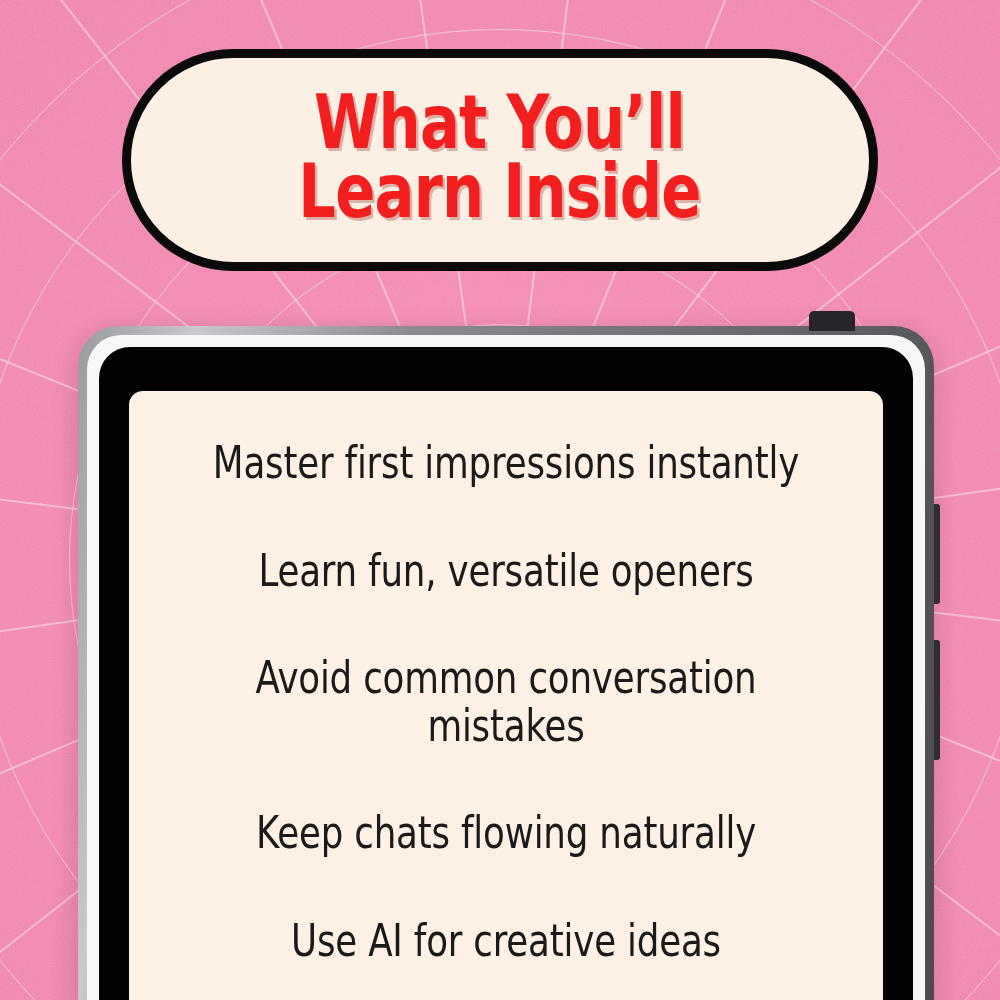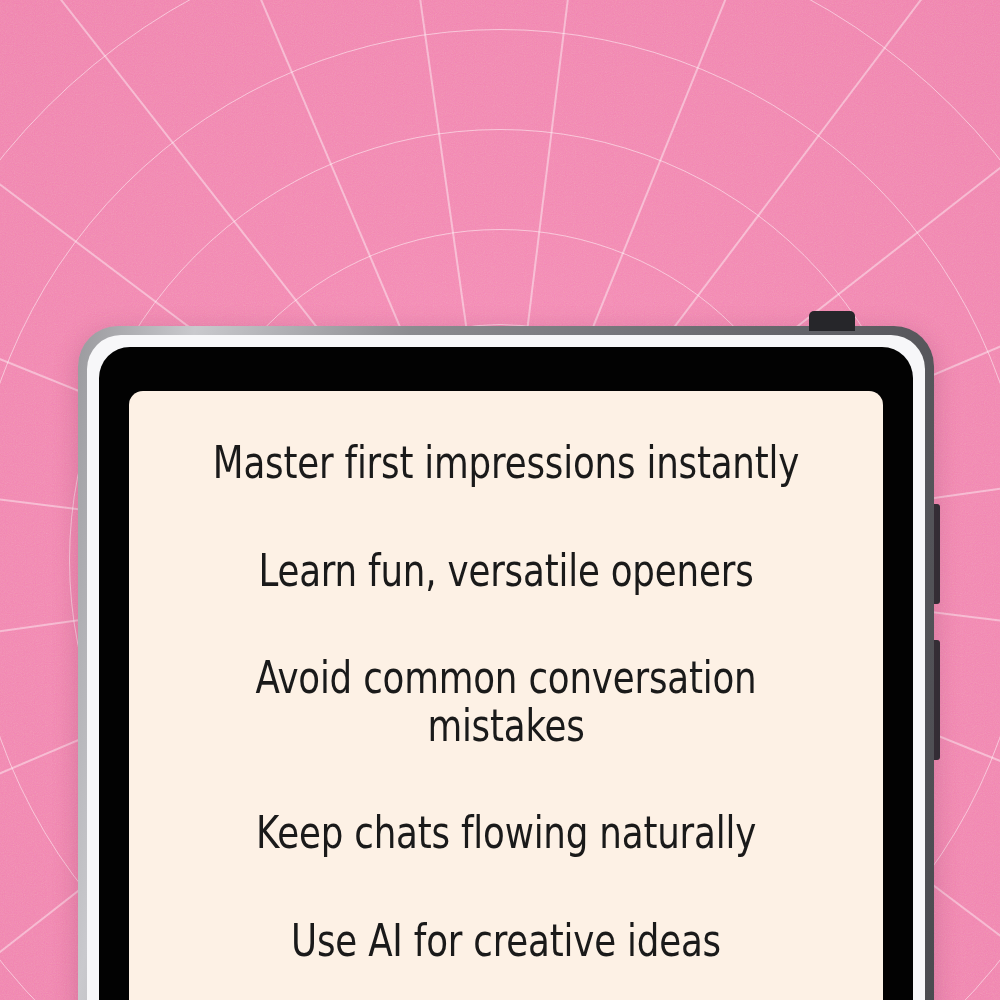--- a/index.html
+++ b/index.html
@@ -243,20 +243,24 @@
       <div class="arc" style="width: 1060px; height: 1060px;"></div>
       <div class="arc" style="width: 1280px; height: 1280px;"></div>
     </div>
   <svg class="bg-noise" width="1000" height="1000">
     <filter id="nz">
         <feTurbulence type="fractalNoise" baseFrequency="0.9" numOctaves="3" stitchTiles="stitch"></feTurbulence>
       </filter>
     <rect width="1000" height="1000" filter="url(#nz)"></rect>
   </svg>
 
+  <div class="headline-pill">
+    <div class="headline-text">What You’ll
+Learn Inside</div>
+  </div>
 
   <div class="tablet">
     <div class="tablet-top-nub"></div>
     <div class="side-button b1"></div>
     <div class="side-button b2"></div>
 
     <div class="tablet-body">
       <div class="tablet-glass">
         <div class="tablet-black">
           <div class="tablet-screen">

